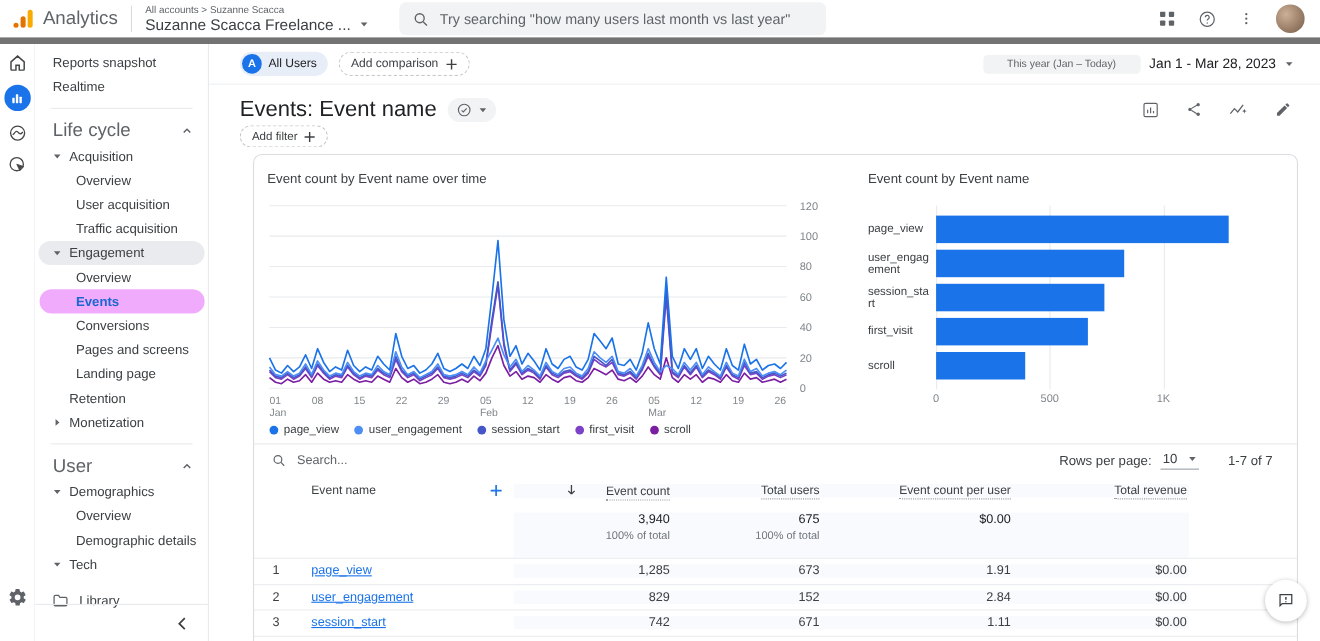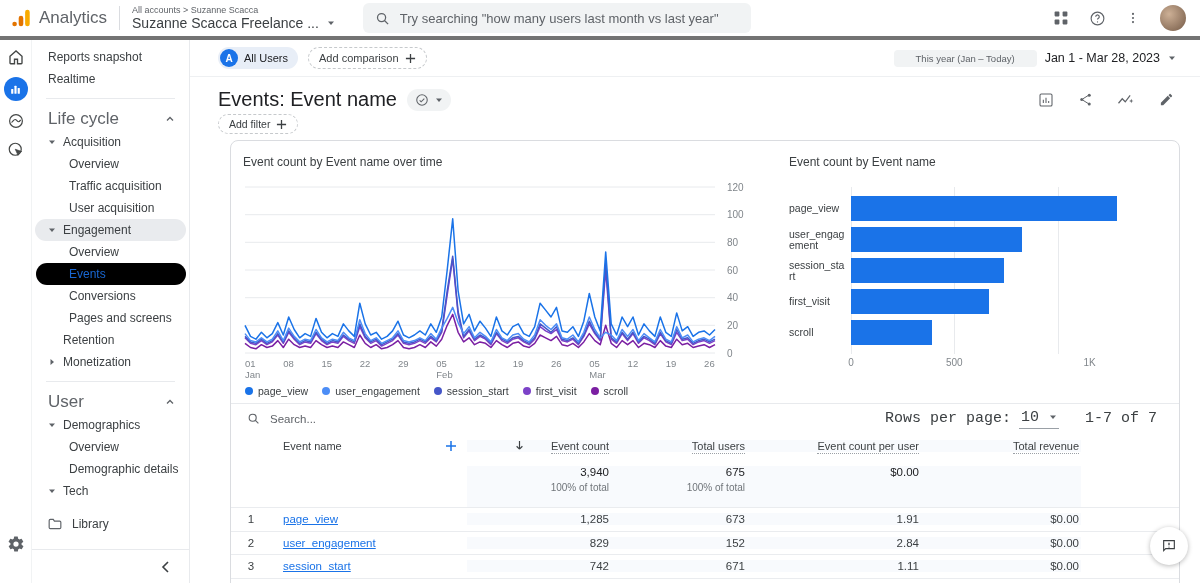--- a/index.html
+++ b/index.html
@@ -1,21 +1,21 @@
 <!DOCTYPE html>
 <html><head>
 <meta charset="utf-8">
 <style>
   * { margin:0; padding:0; box-sizing:border-box; }
   body { font-family:"Liberation Sans","DejaVu Sans",sans-serif; background:#fff; }
   .app { position:relative; width:1200px; height:583px; overflow:hidden; background:#fff; }
 
   
   .header { position:absolute; top:0; left:0; right:0; height:40px; background:#fff;
-            border-bottom:4px solid #737373; display:flex; align-items:center; z-index:10; }
+            border-bottom:6px solid #737373; display:flex; align-items:center; z-index:10; }
   .logo-area { display:flex; align-items:center; margin-left:10px; }
   .product-name { font-size:17px; color:#5f6368; margin-left:7px; }
   .hdr-divider { width:1px; height:24px; background:#dadce0; margin:0 12px; }
   .crumb { font-size:9px; color:#5f6368; line-height:10px; }
   .prop-row { display:flex; align-items:center; gap:8px; }
   .prop-name { font-size:14px; color:#3c4043; line-height:16px; }
   .caret { color:#5f6368; display:inline-flex; }
   .search-box { margin-left:28px; width:388px; height:30px; background:#f1f3f4; border-radius:6px;
                 display:flex; align-items:center; padding:0 12px; color:#5f6368; }
   .search-box input { border:none; background:transparent; outline:none; font-size:13px; color:#3c4043;
@@ -40,21 +40,21 @@
   .s-divider { height:1px; background:#e8eaed; margin:8px 14px; }
   .s-section { height:24px; display:flex; align-items:center; padding:0 14px 0 16px;
                color:#5f6368; font-size:17px; }
   .s-section .s-chev { margin-left:auto; color:#5f6368; display:inline-flex; }
   .s-group { display:flex; align-items:center; height:22px; padding-left:10px; cursor:pointer;
              border-radius:11px; margin:0 3px 0 3px; white-space:nowrap; }
   .s-group.hl { background:#e9ebee; }
   .s-caret { width:14px; display:inline-flex; justify-content:center; color:#5f6368; margin-right:4px; }
   .s-child { height:22px; line-height:22px; padding-left:33px; margin:0 3px 0 4px; cursor:pointer;
              border-radius:11px; white-space:nowrap; }
-  .s-child.sel { background:#000000; color:#1967d2; }
+  .s-child.sel { background:#f0abfc; color:#1967d2;font-weight:bold; }
   .s-library { display:flex; align-items:center; height:24px; padding-left:16px; margin-top:10px; cursor:pointer; }
   .s-folder { display:inline-flex; color:#5f6368; margin-right:10px; }
   .sidebar-footer { position:absolute; bottom:0; left:0; right:0; height:34px; border-top:1px solid #e8eaed;
                     display:flex; align-items:center; justify-content:flex-end; padding-right:18px; color:#3c4043; }
 
   
   .main { position:absolute; top:40px; left:190px; right:0; bottom:0; background:#fff; overflow:hidden; }
   .comparison-row { position:absolute; top:0; left:0; right:0; height:37px; border-bottom:1px solid #eef0f2;
                     display:flex; align-items:center; padding:0 24px 0 28px; }
   .all-users-chip { display:flex; align-items:center; height:22px; background:#e8eef7; border-radius:11px;
@@ -98,21 +98,21 @@
   .bar-track { position:relative; height:25px; }
   .bar { height:100%; }
   .bar-axis { position:relative; margin-left:62px; margin-right:6px; height:16px; font-size:10px; color:#80868b; }
   .bar-axis-label { position:absolute; top:3px; transform:translateX(-50%); }
 
   .search-row { position:absolute; top:262px; left:0; right:0; height:30px; border-top:1px solid #e8eaed;
                 display:flex; align-items:center; padding:0 22px 0 16px; color:#5f6368; }
   .search-row input { border:none; outline:none; background:transparent; font-size:11.5px; color:#3c4043;
                       margin-left:10px; width:200px; font-family:inherit; }
   .search-row input::placeholder { color:#5f6368; }
-  .rows-controls { margin-left:auto; display:flex; align-items:center; gap:8px; font-size:15px; color:#3c4043;font-family:Liberation Mono, monospace; }
+  .rows-controls { margin-left:auto; display:flex; align-items:center; gap:8px; font-size:12px; color:#3c4043; }
   .rpp-select { display:flex; align-items:center; gap:10px; border-bottom:1px solid #9aa0a6;
                 padding:0 2px 2px 2px; cursor:pointer; }
   .pagination { margin-left:18px; }
 
   .table { position:absolute; top:292px; left:0; right:0; bottom:0; font-size:11.5px; }
   .t-head, .t-totals, .t-row { display:grid; grid-template-columns:40px 196px 144px 136px 174px 160px 100px; }
   .c-metric, .c-pad { background:#f8fafd; text-align:right; }
   .t-head { height:26px; align-items:center; color:#3c4043; font-size:11px; }
   .c-name { padding-left:12px; }
   .t-head .c-name { display:flex; align-items:center; justify-content:space-between; padding-right:10px; }
@@ -242,34 +242,35 @@
         </div>
         <div class="s-group">
           <span class="s-caret">
             <svg width="8" height="8" viewBox="0 0 8 8">
               <path d="M1 2.5h6L4 6z" fill="currentColor"></path>
             </svg>
           </span>
           <span>Acquisition</span>
         </div>
         <div class="s-child">Overview</div>
+        <div class="s-child">User acquisition</div>
         <div class="s-child">Traffic acquisition</div>
-        <div class="s-child">User acquisition</div>
         <div class="s-group hl">
           <span class="s-caret">
             <svg width="8" height="8" viewBox="0 0 8 8">
               <path d="M1 2.5h6L4 6z" fill="currentColor"></path>
             </svg>
           </span>
           <span>Engagement</span>
         </div>
         <div class="s-child">Overview</div>
         <div class="s-child sel">Events</div>
         <div class="s-child">Conversions</div>
         <div class="s-child">Pages and screens</div>
+        <div class="s-child">Landing page</div>
         <div class="s-group">
           <span class="s-caret"></span>
           <span>Retention</span>
         </div>
         <div class="s-group">
           <span class="s-caret">
             <svg width="8" height="8" viewBox="0 0 8 8">
               <path d="M2.5 1v6L6 4z" fill="currentColor"></path>
             </svg>
           </span>
@@ -507,21 +508,21 @@
                 <div class="bar-label">scroll</div>
                 <div class="bar-track">
                   <div class="bar" style="width: 26%; background: rgb(26, 115, 232);"></div>
                 </div>
               </div>
             </div>
         </div>
         <div class="bar-axis" id="bar-axis">
             <span class="bar-axis-label" style="left: 0%;">0</span>
             <span class="bar-axis-label" style="left: 33.3333%;">500</span>
-            <span class="bar-axis-label" style="left: 66.6667%; margin-left: 32px;">1K</span>
+            <span class="bar-axis-label" style="left: 66.6667%;">1K</span>
           </div>
       </div>
 
       <div class="search-row">
         <span style="display:inline-flex">
             <svg width="13" height="13" viewBox="0 0 24 24" fill="none" stroke="currentColor" stroke-width="2">
               <circle cx="10.5" cy="10.5" r="6.5"></circle>
               <path d="M15.5 15.5L21 21"></path>
             </svg>
           </span>

